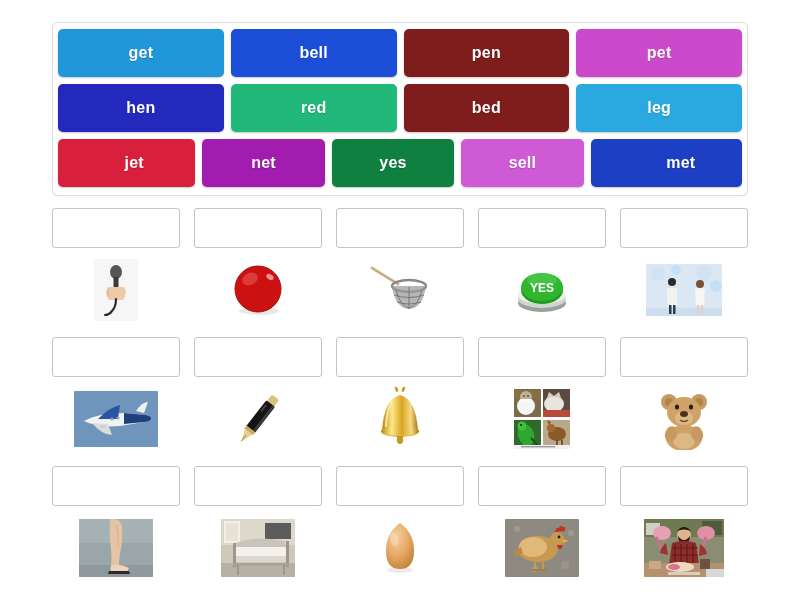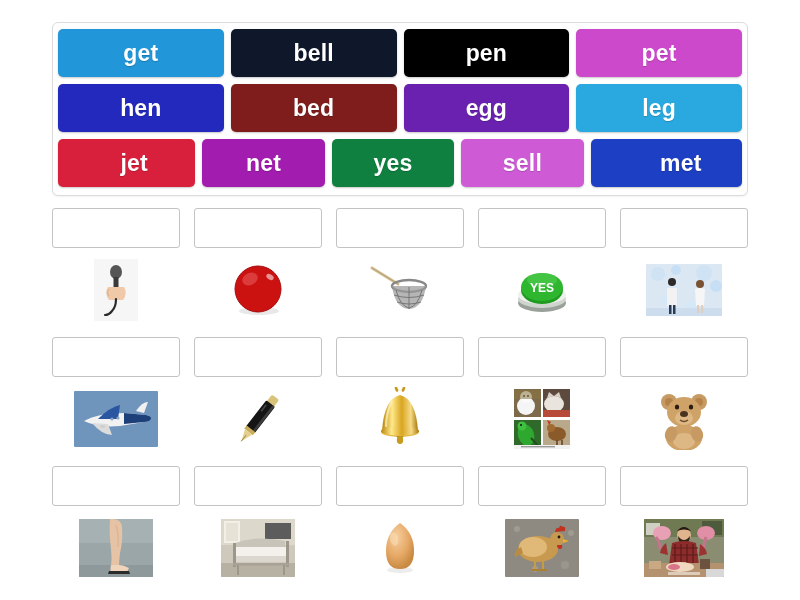--- a/index.html
+++ b/index.html
@@ -42,21 +42,21 @@
   }
   .word-row:last-child { margin-bottom: 0; }
 
   .word-tile {
     flex: 1 1 0;
     display: flex;
     align-items: center;
     justify-content: center;
     border-radius: 5px;
     color: #ffffff;
-    font-size: 23px;
+    font-size: 16px;
     font-weight: bold;
     letter-spacing: 0.2px;
     text-shadow: 0 1px 1px rgba(0,0,0,0.18);
     box-shadow: 0 1px 2px rgba(0,0,0,0.22);
     cursor: grab;
     user-select: none;
   }
 
   
   .answer-grid {
@@ -110,29 +110,29 @@
 </style>
 </head>
 <body>
 
 <div id="app">
 
   <div class="word-bank">
 
     <div class="word-row">
       <div class="word-tile" style="background-color: rgb(33, 150, 216);">get</div>
-      <div class="word-tile" style="background-color: #0f172a;">bell</div>
-      <div class="word-tile" style="background-color: #000000;">pen</div>
+      <div class="word-tile" style="background-color: #1d4ed8;">bell</div>
+      <div class="word-tile" style="background-color: #7f1d1d;">pen</div>
       <div class="word-tile" style="background-color: rgb(204, 73, 204);">pet</div>
     </div>
 
     <div class="word-row">
       <div class="word-tile" style="background-color: rgb(35, 41, 189);">hen</div>
+      <div class="word-tile" style="background-color: rgb(33, 184, 122);">red</div>
       <div class="word-tile" style="background-color: #7f1d1d;">bed</div>
-      <div class="word-tile" style="background-color: rgb(106, 33, 176);">egg</div>
       <div class="word-tile" style="background-color: rgb(41, 169, 224);">leg</div>
     </div>
 
     <div class="word-row">
       <div class="word-tile" style="background-color: rgb(216, 32, 60); padding-left: 15px;">jet</div>
       <div class="word-tile" style="background-color: #a21caf; text-align: right;">net</div>
       <div class="word-tile" style="background-color: rgb(15, 128, 64);">yes</div>
       <div class="word-tile" style="background-color: rgb(207, 90, 214); text-align: center;">sell</div>
       <div class="word-tile" style="background-color: rgb(29, 63, 196); padding-left: 29px;">met</div>
     </div>

